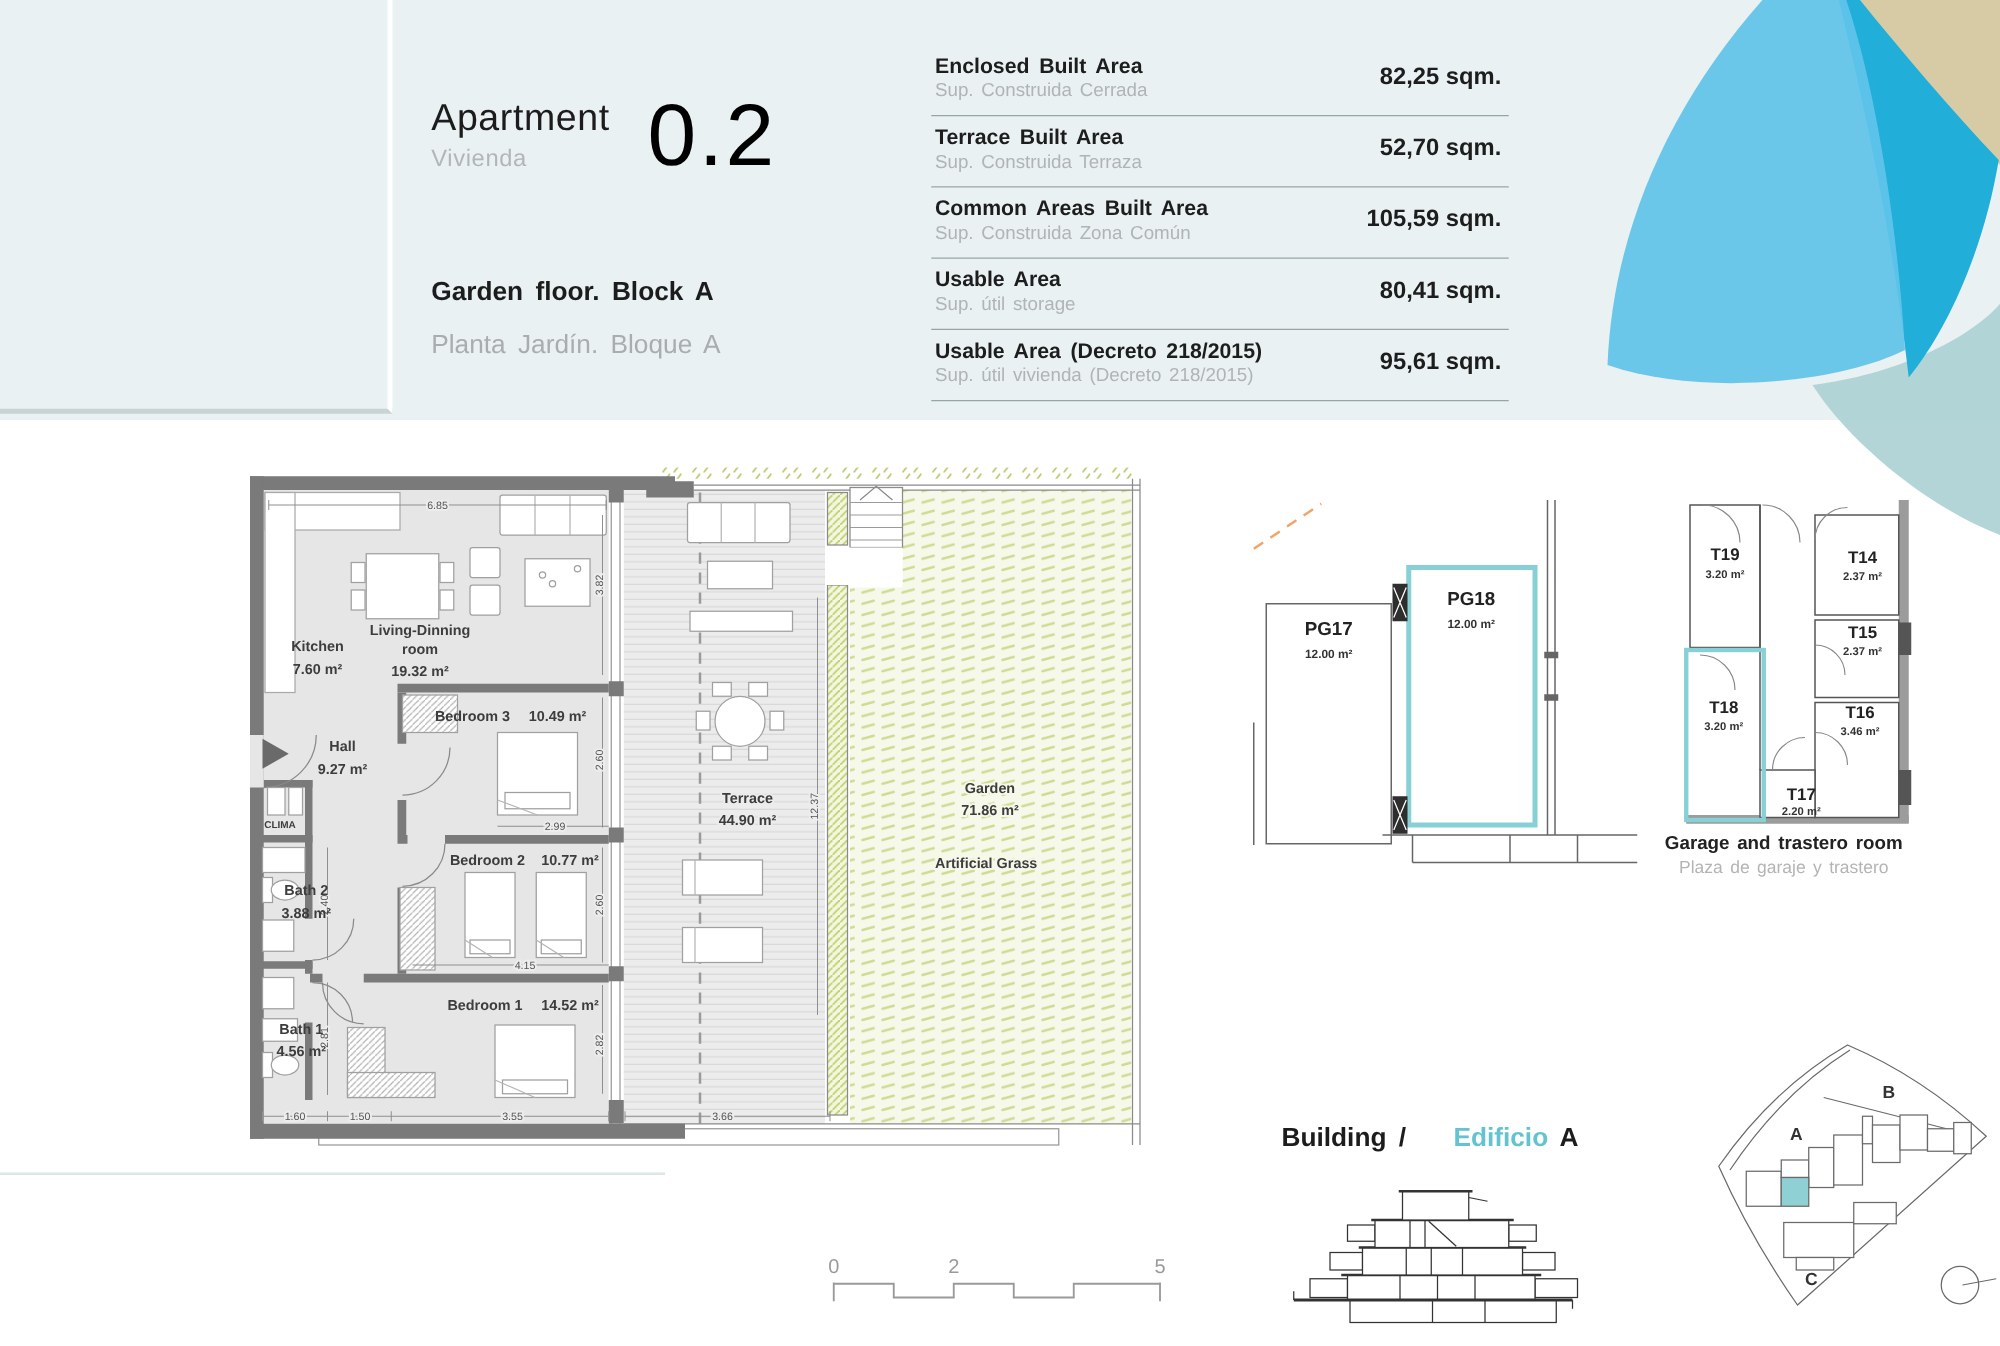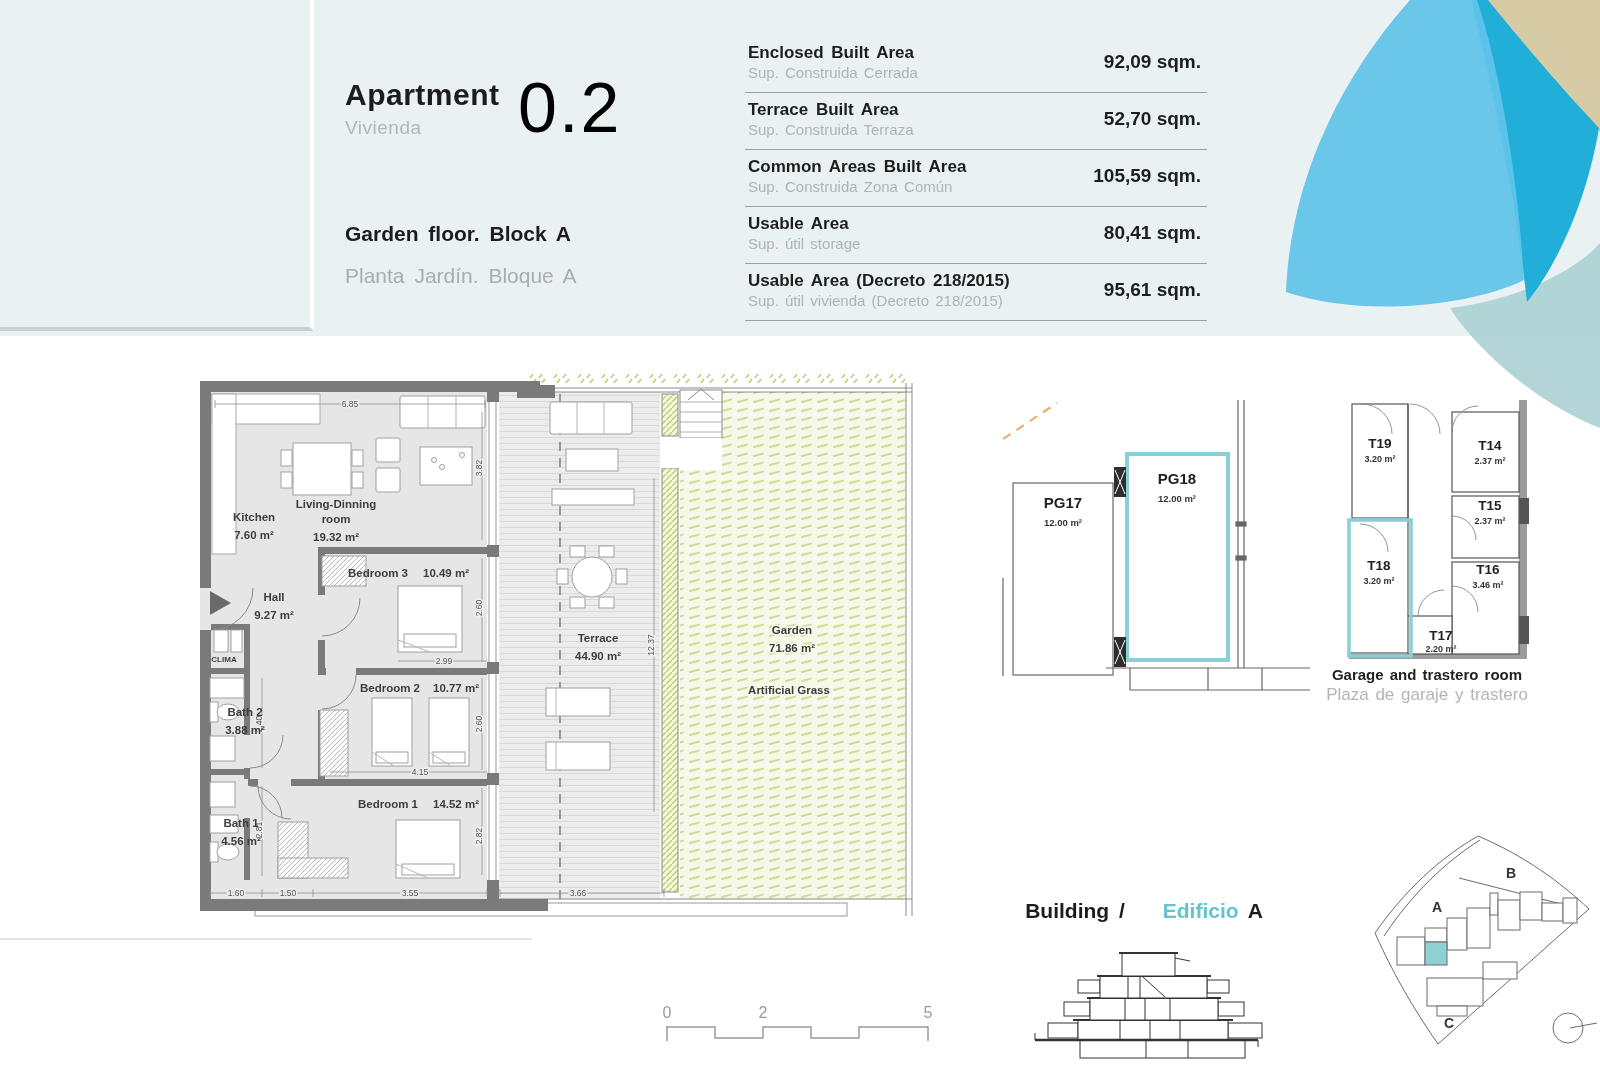--- a/index.html
+++ b/index.html
@@ -3,21 +3,21 @@
 <meta charset="utf-8">
 <style>
   html,body{margin:0;padding:0;background:#fff;}
   .page{position:relative;width:1600px;height:1077px;background:#fff;overflow:hidden;
         font-family:"Liberation Sans",sans-serif;}
   .abs{position:absolute;}
   
   .band{left:0;top:0;width:1600px;height:336px;background:#e9f1f2;}
   .photo-card{left:0;top:0;width:310px;height:327px;background:#e9f1f2;
       border-right:4px solid #ffffff;border-bottom:4px solid #c9d3d4;}
-  .t-apartment{left:345px;top:78px;font-size:30px;font-weight:700;color:#1c1c1c;letter-spacing:.5px;}
+  .t-apartment{left:345px;top:78px;font-size:30px;font-weight:400;color:#1c1c1c;letter-spacing:.5px;}
   .t-vivienda{left:345px;top:117px;font-size:19px;font-weight:500;color:#b3b6b6;letter-spacing:.5px;}
   .t-number{left:518px;top:68px;font-size:70px;font-weight:500;color:#000000;letter-spacing:2px;}
   .t-floor{left:345px;top:222px;font-size:21px;font-weight:700;color:#1c1c1c;word-spacing:4px;}
   .t-floor-es{left:345px;top:264px;font-size:21px;font-weight:500;color:#a9adad;word-spacing:4px;}
   
   .area-table{left:745px;top:36px;width:462px;}
   .arow{position:relative;height:56px;border-bottom:1px solid #98a5a6;}
   .arow:last-child{border-bottom:1px solid #98a5a6;}
   .alabel-en{position:absolute;left:3px;top:7px;font-size:17px;font-weight:700;color:#1d1d1d;word-spacing:3px;white-space:nowrap;}
   .alabel-es{position:absolute;left:3px;top:28px;font-size:15px;font-weight:500;color:#b0b4b4;word-spacing:2px;white-space:nowrap;}
@@ -29,21 +29,21 @@
   .dim{font-size:8.5px;font-weight:500;fill:#555;text-anchor:middle;paint-order:stroke;stroke:#ededed;stroke-width:3px;}
   .gid{font-size:15px;font-weight:700;fill:#222;text-anchor:middle;}
   .garea{font-size:9.5px;font-weight:600;fill:#333;text-anchor:middle;}
   .tid{font-size:13.5px;font-weight:700;fill:#222;text-anchor:middle;}
   .tarea{font-size:9px;font-weight:600;fill:#333;text-anchor:middle;}
   .site-l{font-size:14px;font-weight:600;fill:#333;text-anchor:middle;}
   .scale-n{font-size:16px;font-weight:500;fill:#9a9a9a;text-anchor:middle;}
   
   .gcap{left:1318px;top:666px;width:218px;text-align:center;}
   .gcap .en{font-size:15px;font-weight:700;color:#222;word-spacing:2px;}
-  .gcap .es{font-size:17px;font-weight:500;color:#b4b4b4;margin-top:2px;word-spacing:2px;}
+  .gcap .es{font-size:14px;font-weight:500;color:#b4b4b4;margin-top:2px;word-spacing:2px;}
   .bldg-label{left:1024px;top:899px;width:240px;text-align:center;font-size:21px;font-weight:700;color:#1c1c1c;word-spacing:4px;}
   .bldg-label .es{color:#63c3cf;margin-left:28px;}
   .faint-line{left:0;top:938px;width:532px;height:2px;background:#dde6e7;}
 </style>
 </head>
 <body>
 
 <div class="page">
 
   <div class="abs band"></div>
@@ -59,21 +59,21 @@
   <div class="abs t-apartment">Apartment</div>
   <div class="abs t-vivienda">Vivienda</div>
   <div class="abs t-number">0.2</div>
   <div class="abs t-floor">Garden floor. Block A</div>
   <div class="abs t-floor-es">Planta Jardín. Bloque A</div>
 
   <div class="abs area-table">
     <div class="arow">
       <span class="alabel-en">Enclosed Built Area</span>
       <span class="alabel-es">Sup. Construida Cerrada</span>
-      <span class="avalue">92,09 sqm.</span>
+      <span class="avalue">82,25 sqm.</span>
     </div>
     <div class="arow">
       <span class="alabel-en">Terrace Built Area</span>
       <span class="alabel-es">Sup. Construida Terraza</span>
       <span class="avalue">52,70 sqm.</span>
     </div>
     <div class="arow">
       <span class="alabel-en">Common Areas Built Area</span>
       <span class="alabel-es">Sup. Construida Zona Común</span>
       <span class="avalue">105,59 sqm.</span>

